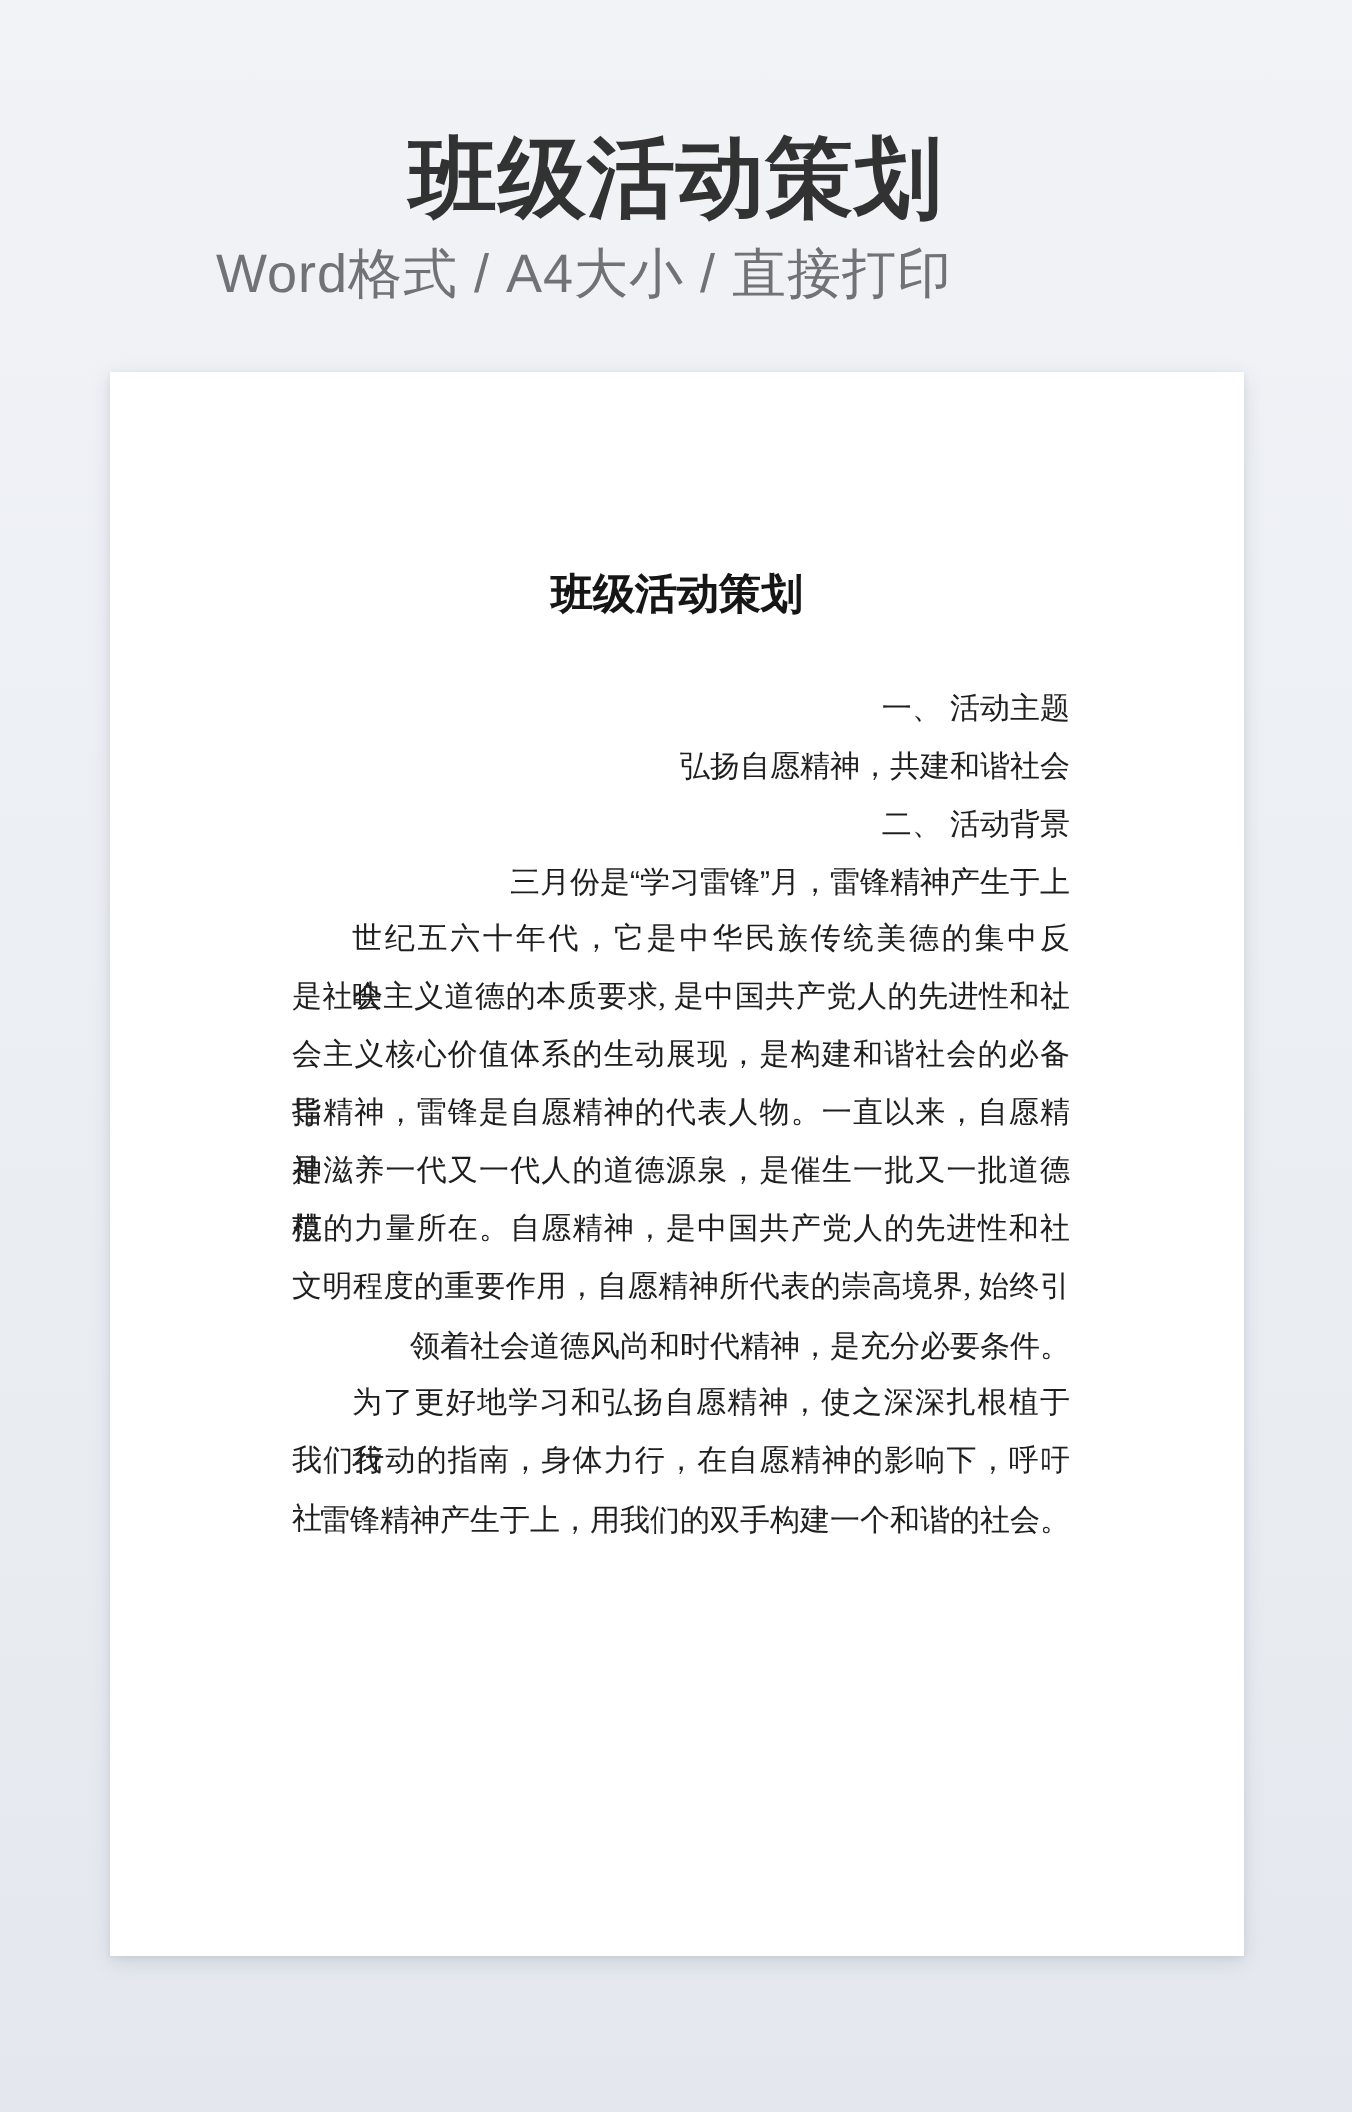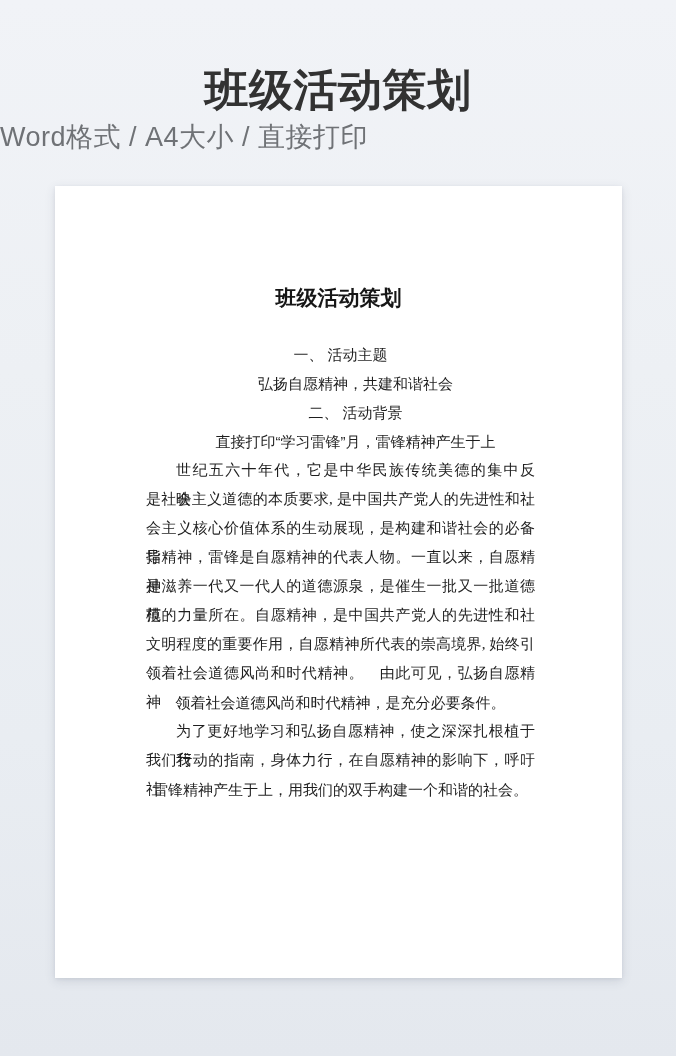--- a/index.html
+++ b/index.html
@@ -28,20 +28,21 @@
     font-weight: bold;
     color: #323232;
     letter-spacing: 0.5px;
   }
   .header-subtitle {
     position: absolute;
     top: 119px;
     left: 0;
     width: 584px;
     margin: 0;
+    text-align: center;
     font-size: 27px;
     line-height: 36px;
     font-weight: normal;
     color: #6f7276;
     letter-spacing: 0.5px;
   }
   .sheet {
     position: absolute;
     left: 55px;
     top: 186px;
@@ -66,21 +67,21 @@
     position: absolute;
     top: 154px;
     left: 91px;
     width: 389px;
     font-size: 15px;
     line-height: 29px;
     color: #1e1e1e;
   }
   .line {
     height: 29px;
-    text-align: center;
+    text-align: right;
     white-space: nowrap;
   }
   .line.justify {
     white-space: normal;
     text-align: justify;
     text-align-last: justify;
     font-family: Liberation Serif, serif;
   }
   .line.indent {
     padding-left: 30px;
@@ -95,28 +96,27 @@
 <div class="stage">
   <h1 class="header-title">班级活动策划</h1>
   <p class="header-subtitle">Word格式 / A4大小 / 直接打印</p>
 
   <section class="sheet">
     <h2 class="doc-title">班级活动策划</h2>
     <div class="doc-body">
         <div class="line">一、 活动主题</div>
         <div class="line indent">弘扬自愿精神，共建和谐社会</div>
         <div class="line indent">二、 活动背景</div>
-        <div class="line indent">直接打印“学习雷锋”月，雷锋精神产生于上</div>
+        <div class="line indent">三月份是“学习雷锋”月，雷锋精神产生于上</div>
         <div class="line indent justify">世纪五六十年代，它是中华民族传统美德的集中反映，</div>
         <div class="line justify">是社会主义道德的本质要求, 是中国共产党人的先进性和社</div>
         <div class="line justify">会主义核心价值体系的生动展现，是构建和谐社会的必备指</div>
         <div class="line justify">导精神，雷锋是自愿精神的代表人物。一直以来，自愿精神</div>
         <div class="line justify">是滋养一代又一代人的道德源泉，是催生一批又一批道德模</div>
         <div class="line justify">范的力量所在。自愿精神，是中国共产党人的先进性和社</div>
         <div class="line justify">文明程度的重要作用，自愿精神所代表的崇高境界, 始终引</div>
-        <div class="line justify">领着社会道德风尚和时代精神。　由此可见，弘扬自愿精神</div>
         <div class="line">领着社会道德风尚和时代精神，是充分必要条件。</div>
         <div class="line indent justify">为了更好地学习和弘扬自愿精神，使之深深扎根植于我</div>
         <div class="line justify">我们行动的指南，身体力行，在自愿精神的影响下，呼吁社</div>
         <div class="line">雷锋精神产生于上，用我们的双手构建一个和谐的社会。</div>
       </div>
   </section>
 </div>
 
 </body></html>

